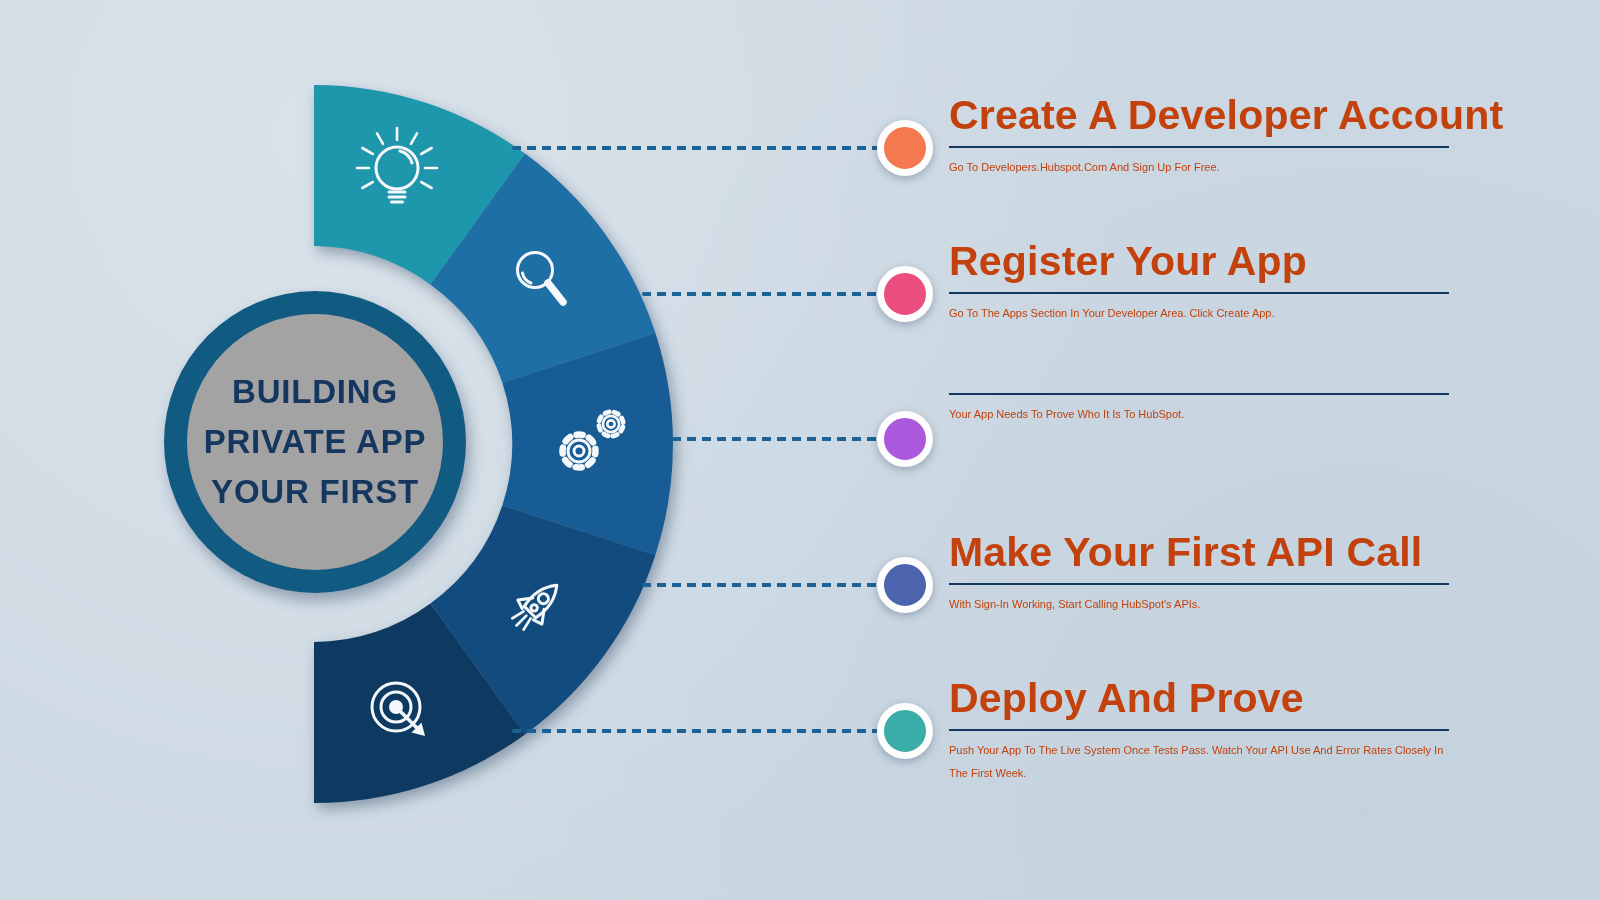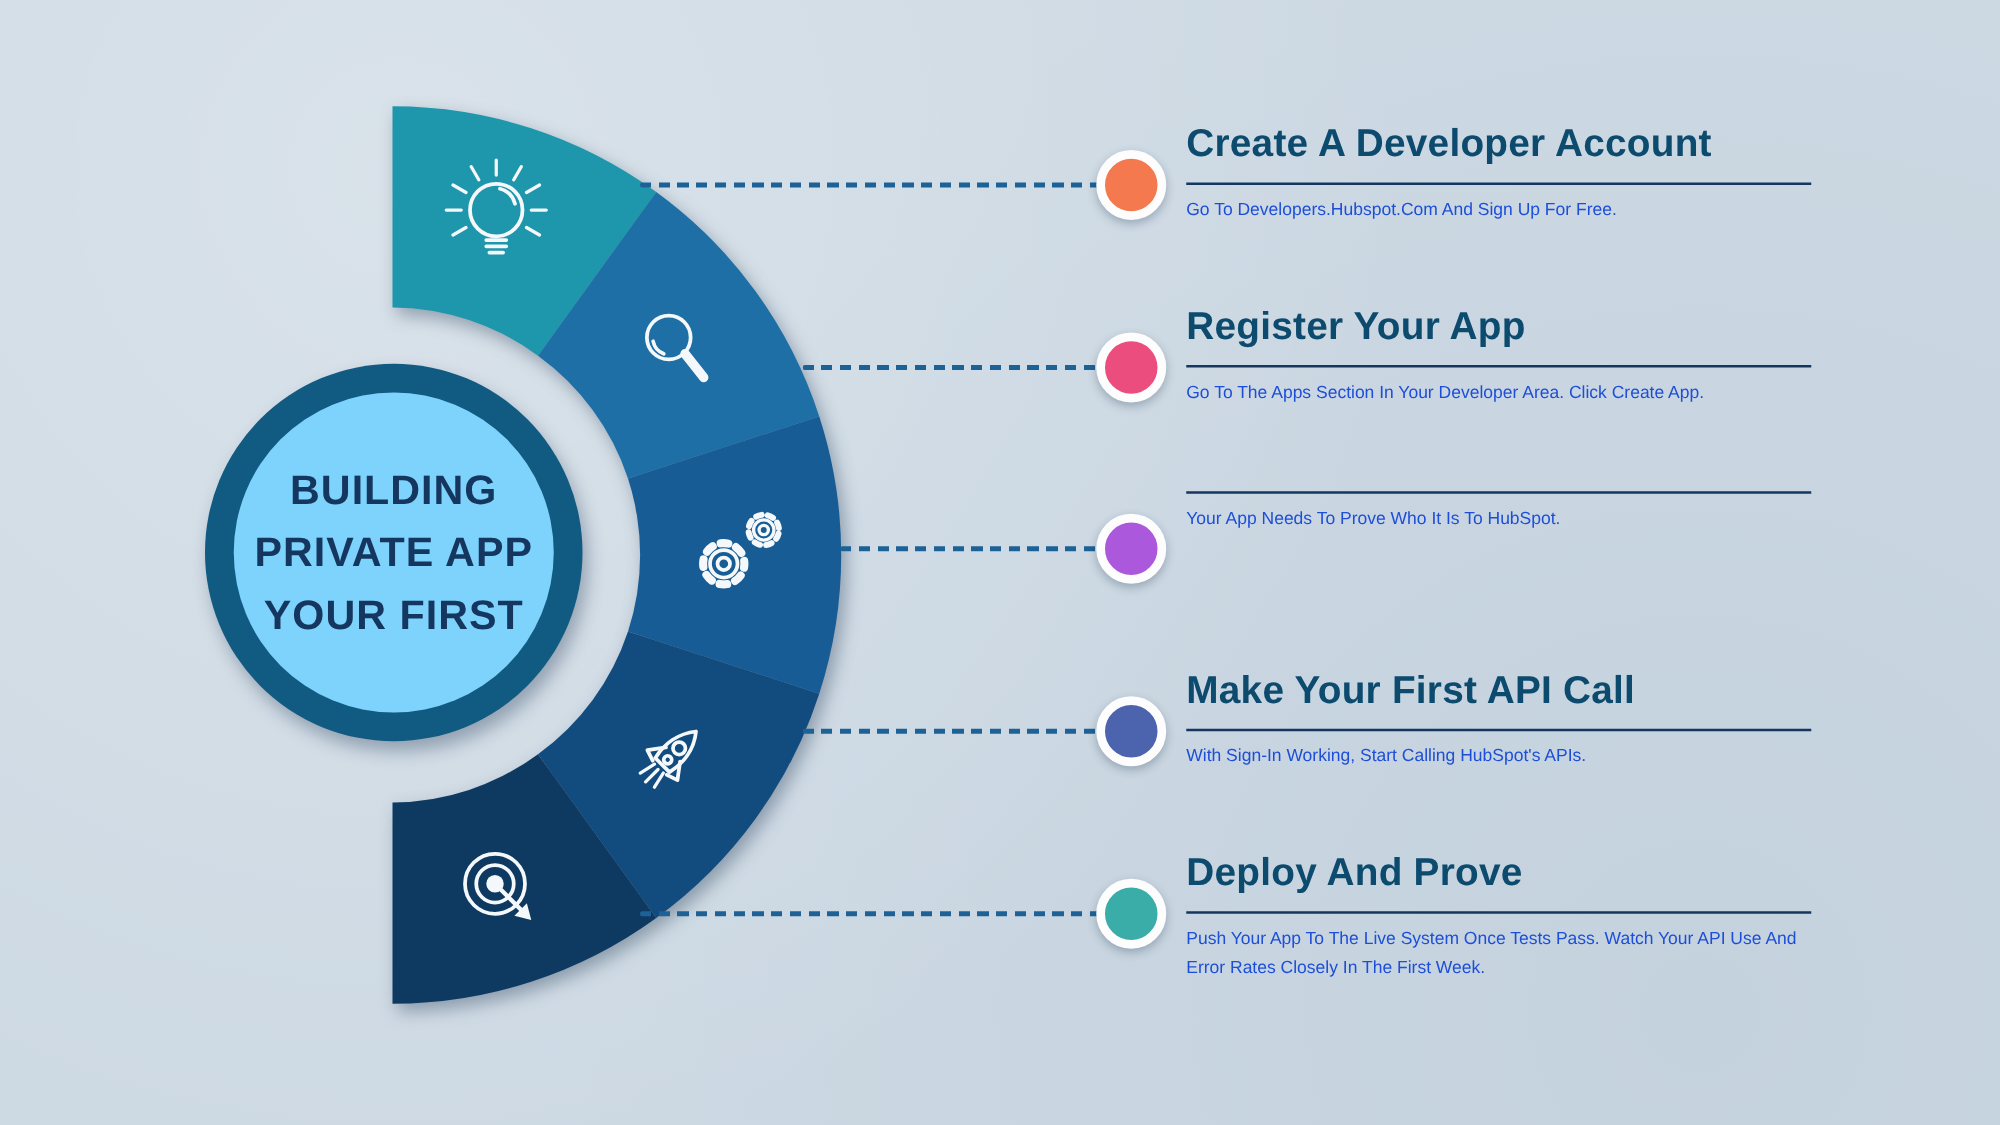--- a/index.html
+++ b/index.html
@@ -22,21 +22,21 @@
   
   .center-circle {
     position:absolute; left:164px; top:291px;
     width:302px; height:302px; border-radius:50%;
     background:#115A82;
     box-shadow:4px 8px 14px rgba(25,50,80,.35);
     display:flex; align-items:center; justify-content:center;
   }
   .center-circle .inner {
     width:256px; height:256px; border-radius:50%;
-    background:#7dd3fc;
+    background:#a3a3a3;
     display:flex; flex-direction:column; align-items:center; justify-content:center;
     text-align:center;
   }
   .center-circle .line {
     font-size:33px; font-weight:700; letter-spacing:.8px;
     line-height:50px; color:#14365F;
   }
 
   
   .connector {
@@ -47,27 +47,27 @@
   
   .dot {
     position:absolute; width:56px; height:56px; border-radius:50%;
     border:7px solid #FDFDFD;
     box-shadow:0 3px 8px rgba(25,50,80,.30);
   }
 
   
   .step-text { position:absolute; left:949px; width:520px; }
   .step-title {
-    font-size:31px; font-weight:700; letter-spacing:.2px;
-    line-height:44px; color:#0c4a6e; white-space:nowrap;
+    font-size:41px; font-weight:700; letter-spacing:.2px;
+    line-height:44px; color:#c2410c; white-space:nowrap;
   }
   .step-underline { width:500px; height:2px; background:#14365F; margin-top:9px; }
   .step-desc {
-    margin-top:8px; font-size:14px; font-weight:500;
-    line-height:23px; color:#1d4ed8; max-width:505px;
+    margin-top:8px; font-size:11px; font-weight:500;
+    line-height:23px; color:#c2410c; max-width:505px;
   }
 </style>
 </head>
 <body>
 
 <div class="texture"></div>
 
 <svg class="arc" width="1600" height="900" viewBox="0 0 1600 900">
   <g class="arc-shadow">
     <path d="M314,85 A359,359 0 0 1 525,153.6 L430.4,284.6 A198,198 0 0 0 314,246 Z" fill="#1E96AC"></path>

